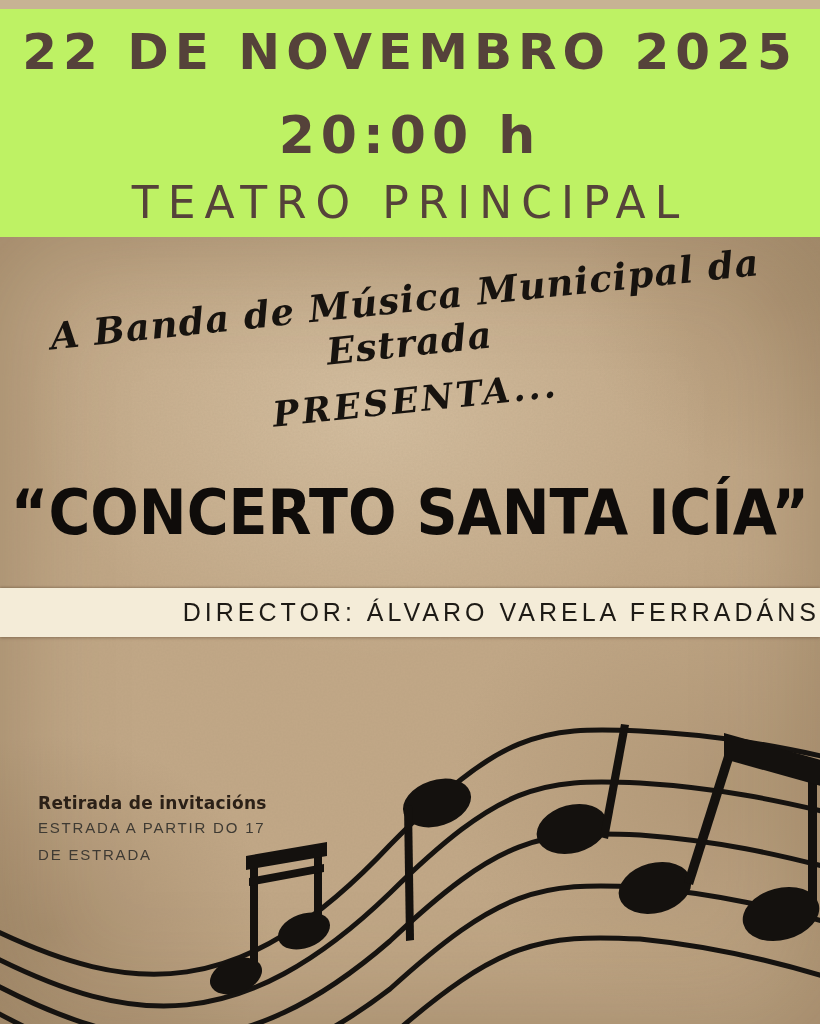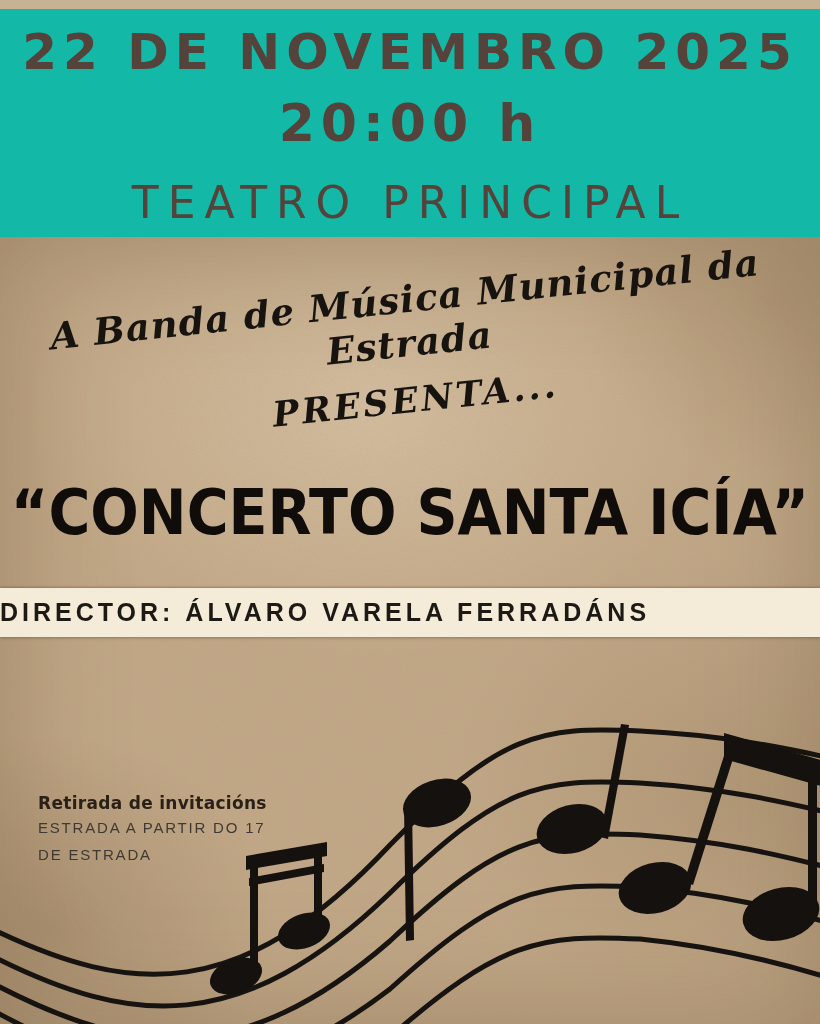--- a/index.html
+++ b/index.html
@@ -11,31 +11,31 @@
     background:#c2a887;
   }
   
   .top-strip{
     position:absolute;left:0;top:0;width:820px;height:9px;
     background:#c7b394;
   }
   
   .header{
     position:absolute;left:0;top:9px;width:820px;height:228px;
-    background:#14b8a6;
+    background:#bef264;
     color:#55423a;
     text-align:center;
   }
   .header .date{
     position:absolute;left:0;top:14px;width:100%;
     font-family:"DejaVu Sans", sans-serif;
     font-weight:bold;font-size:50px;letter-spacing:6px;
   }
   .header .time{
-    position:absolute;left:0;top:84px;width:100%;
+    position:absolute;left:0;top:96px;width:100%;
     font-family:"DejaVu Sans", sans-serif;
     font-weight:bold;font-size:52px;letter-spacing:6px;
   }
   .header .venue{
     position:absolute;left:0;top:168px;width:100%;
     font-family:"DejaVu Sans", sans-serif;
     font-weight:normal;font-size:44px;letter-spacing:9px;
   }
   
   .paper{
@@ -69,24 +69,24 @@
     color:#0f0c0a;
     transform:scale(1.02,1.12);
   }
   
   .director-band{
     position:absolute;left:0;top:351px;width:820px;height:49px;
     background:#f4ecd8;
     box-shadow:0 1px 3px rgba(60,42,24,0.35), 0 -1px 2px rgba(60,42,24,0.25);
   }
   .director-band .director{
-    width:100%;text-align:left;
+    width:100%;text-align:right;
     line-height:49px;
     font-family:"Liberation Sans", sans-serif;
-    font-weight:bold;font-size:25px;letter-spacing:4px;
+    font-weight:normal;font-size:25px;letter-spacing:4px;
     color:#1d1a15;
   }
   
   .tickets{
     position:absolute;left:38px;top:556px;width:260px;
     color:#3e3a33;
   }
   .tickets .heading{
     font-family:"DejaVu Sans", sans-serif;
     font-weight:bold;font-size:17px;letter-spacing:0.3px;

